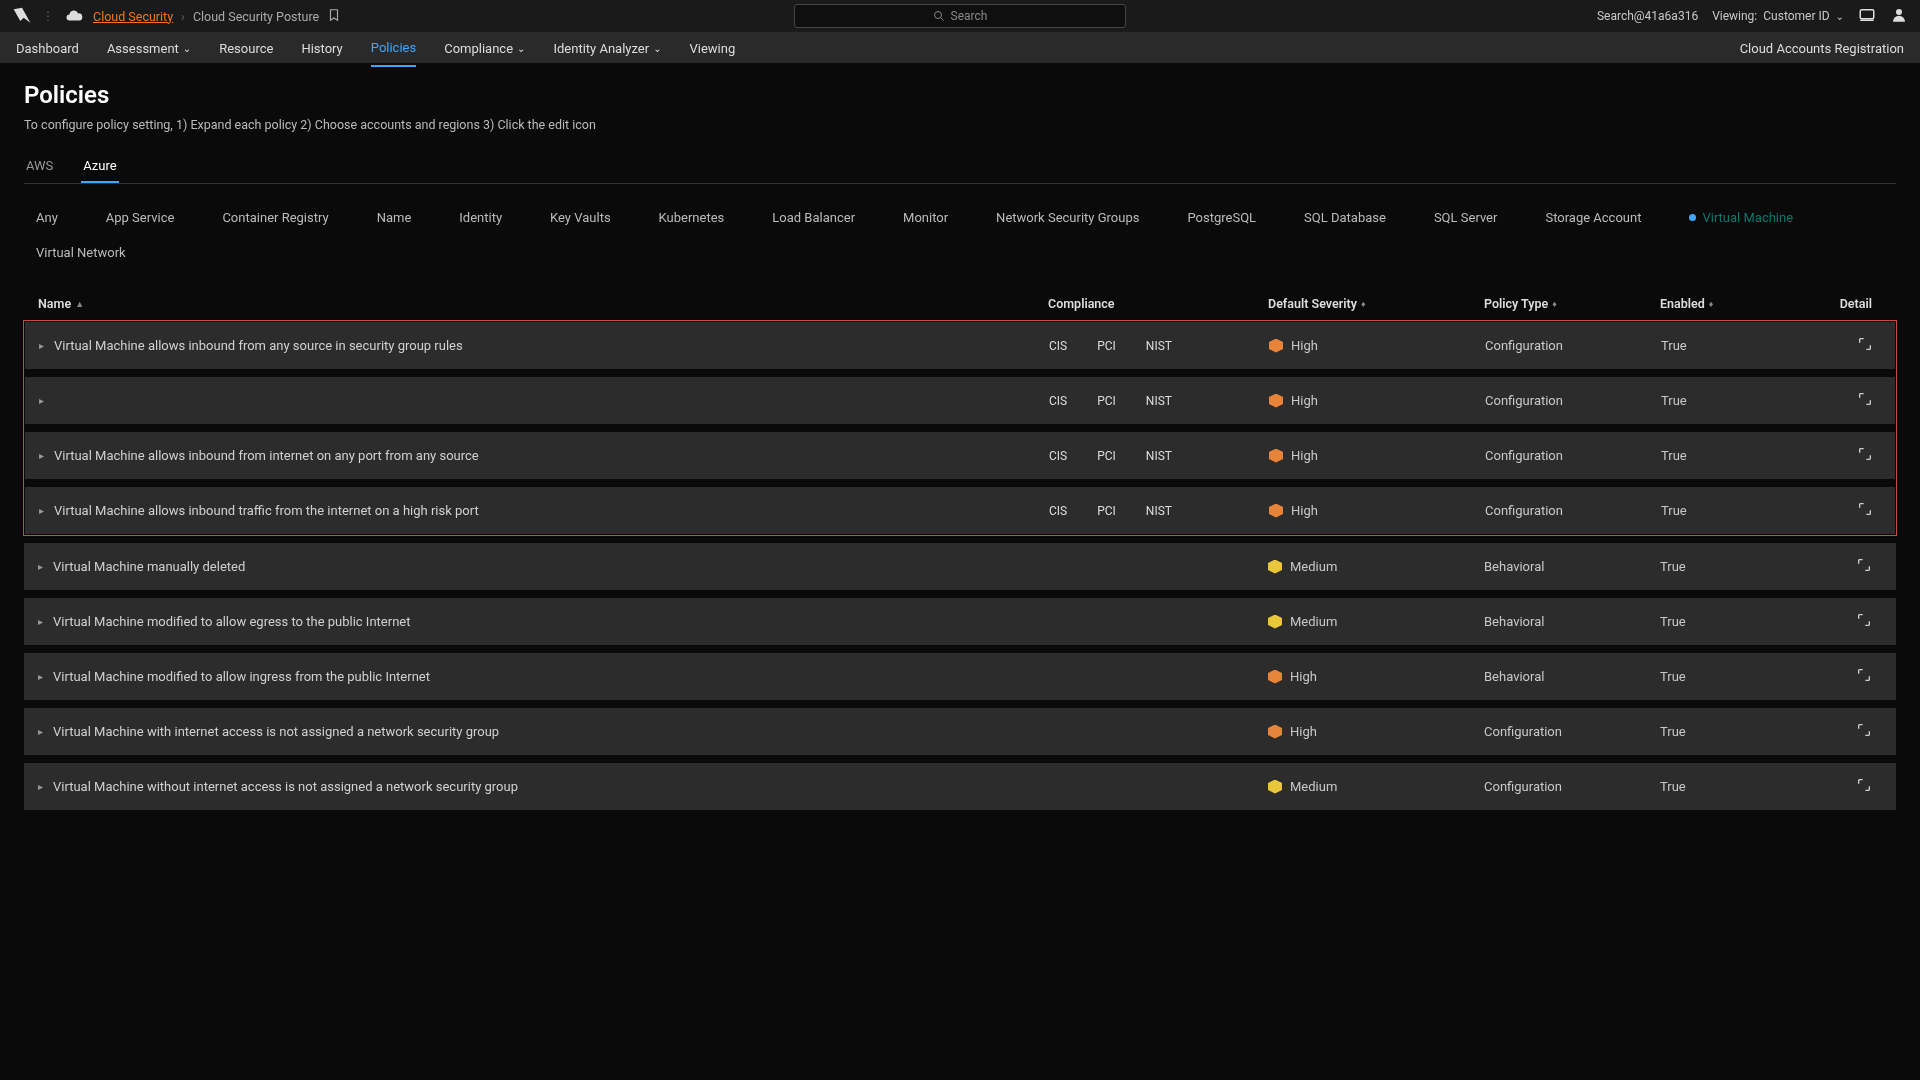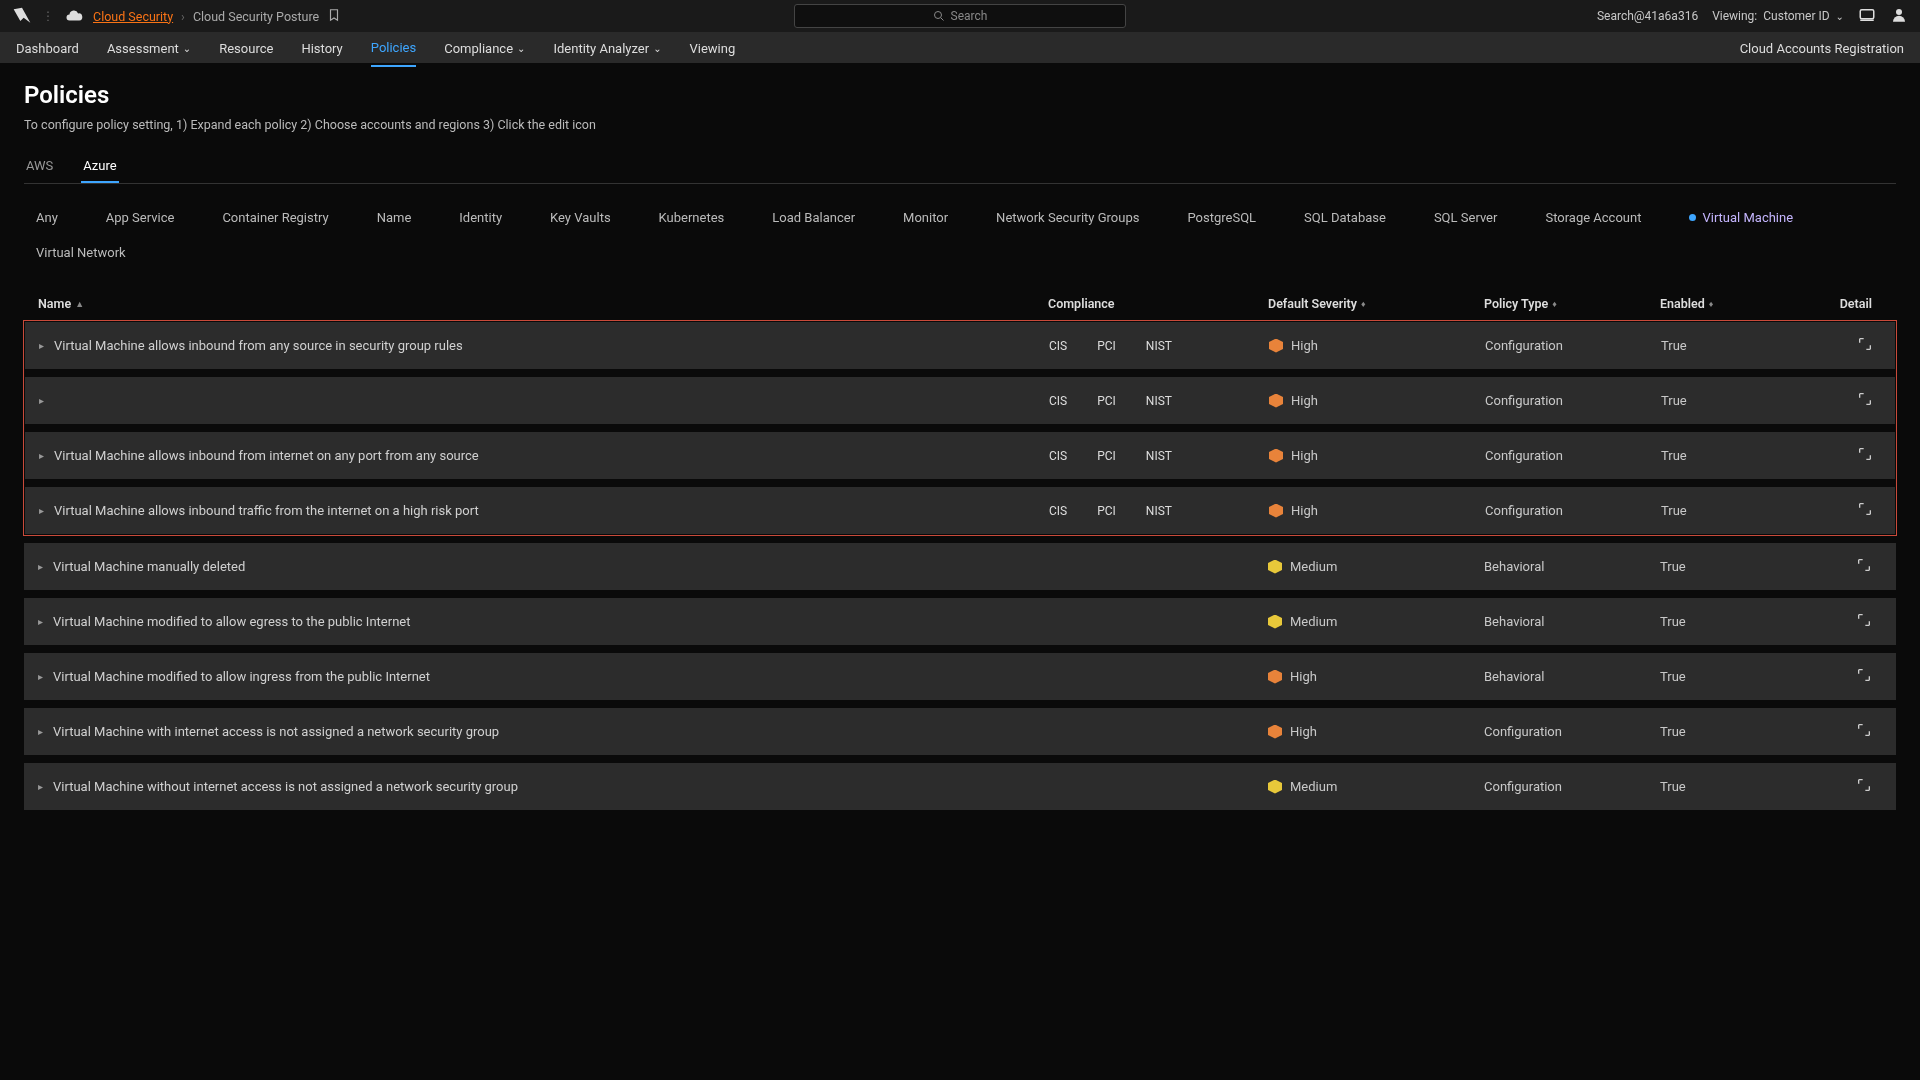--- a/index.html
+++ b/index.html
@@ -35,21 +35,21 @@
 .page-sub { font-size:12.5px; color:#bbb; margin-bottom:18px; }
 
 
 .prov-tabs { display:flex; gap:26px; border-bottom:1px solid #333; margin-bottom:18px; }
 .prov-tab { padding:8px 2px; font-size:13px; color:#999; cursor:pointer; border-bottom:2px solid transparent; }
 .prov-tab.active { color:#fff; border-bottom-color:#3ea6ff; }
 
 
 .res-filters { display:flex; flex-wrap:wrap; gap:48px; padding:8px 12px 18px; margin-bottom:8px; row-gap:20px; }
 .res-filter { font-size:13px; color:#bbb; cursor:pointer; display:flex; align-items:center; gap:6px; }
-.res-filter.active { color:#c4b5fd; }
+.res-filter.active { color:#0f766e; }
 .res-filter.active::before { content:""; width:7px; height:7px; border-radius:50%; background:#3ea6ff; display:inline-block; }
 
 
 .tbl { width:100%; }
 .tbl-head { display:flex; padding:10px 14px; font-size:12.5px; font-weight:600; color:#ddd; }
 .col-name { flex:0 0 1010px; display:flex; align-items:center; gap:4px; }
 .col-comp { flex:0 0 220px; }
 .col-sev  { flex:0 0 216px; display:flex; align-items:center; gap:4px; }
 .col-type { flex:0 0 176px; display:flex; align-items:center; gap:4px; }
 .col-en   { flex:0 0 152px; display:flex; align-items:center; gap:4px; }

